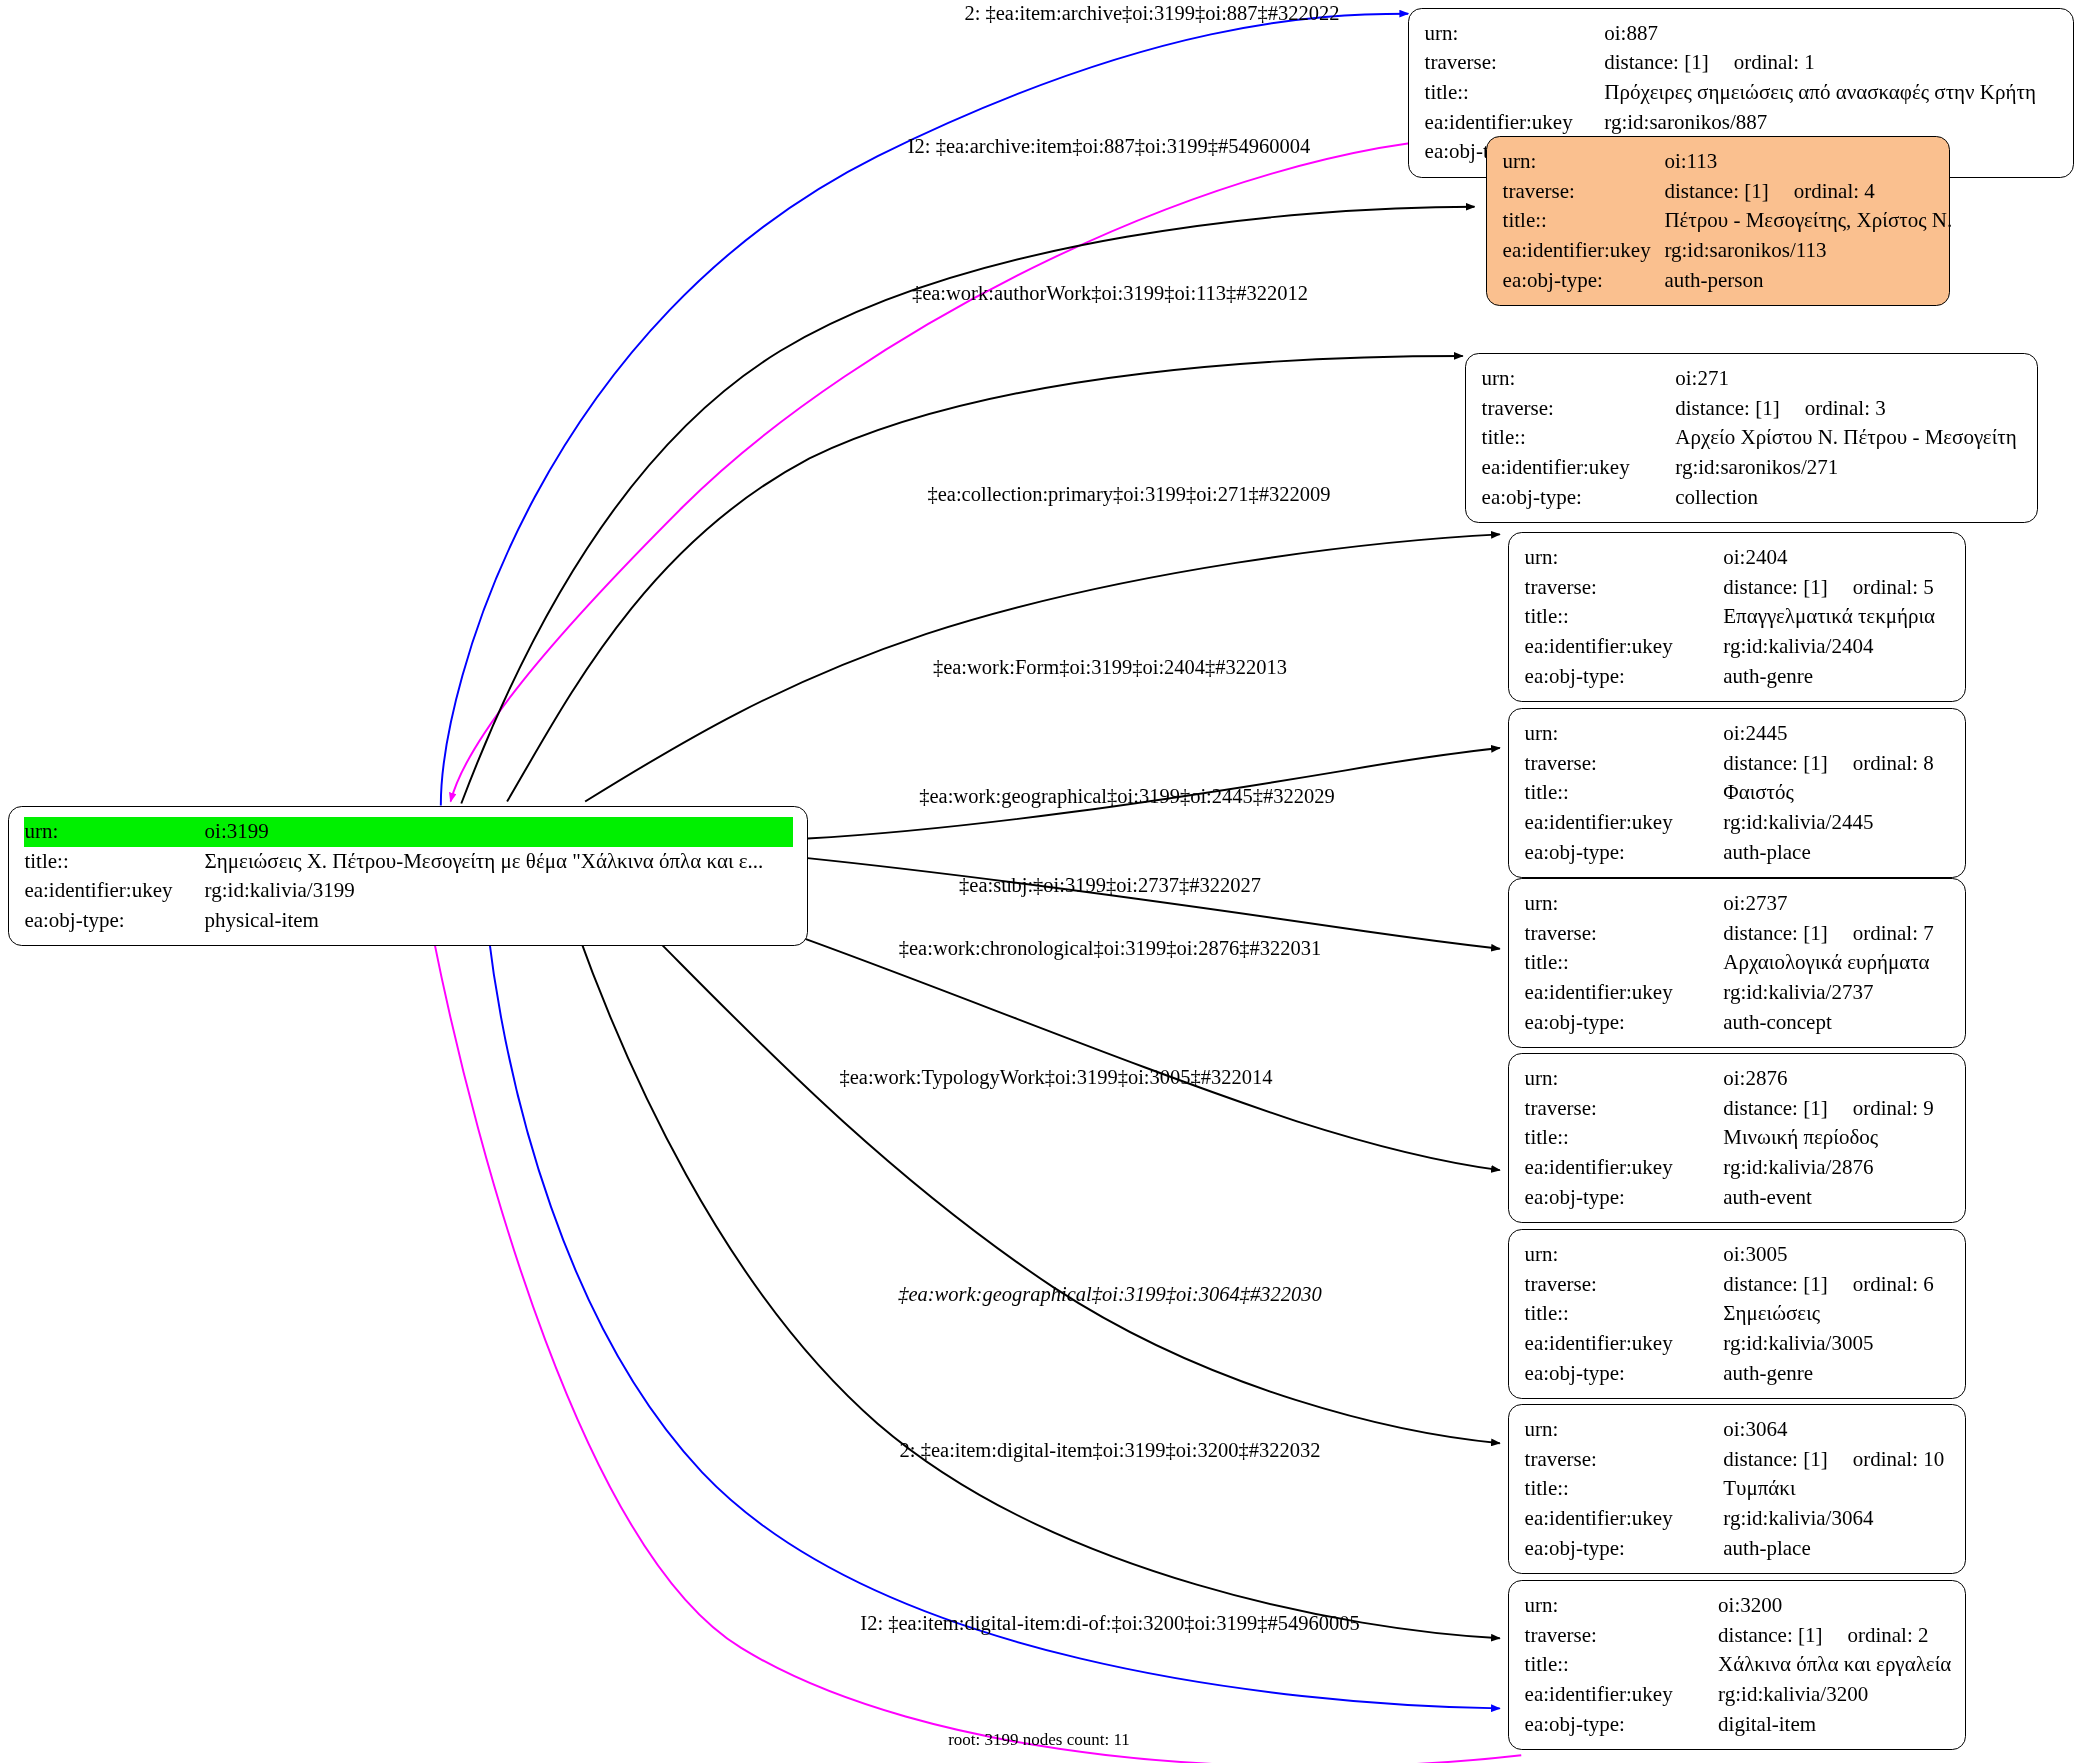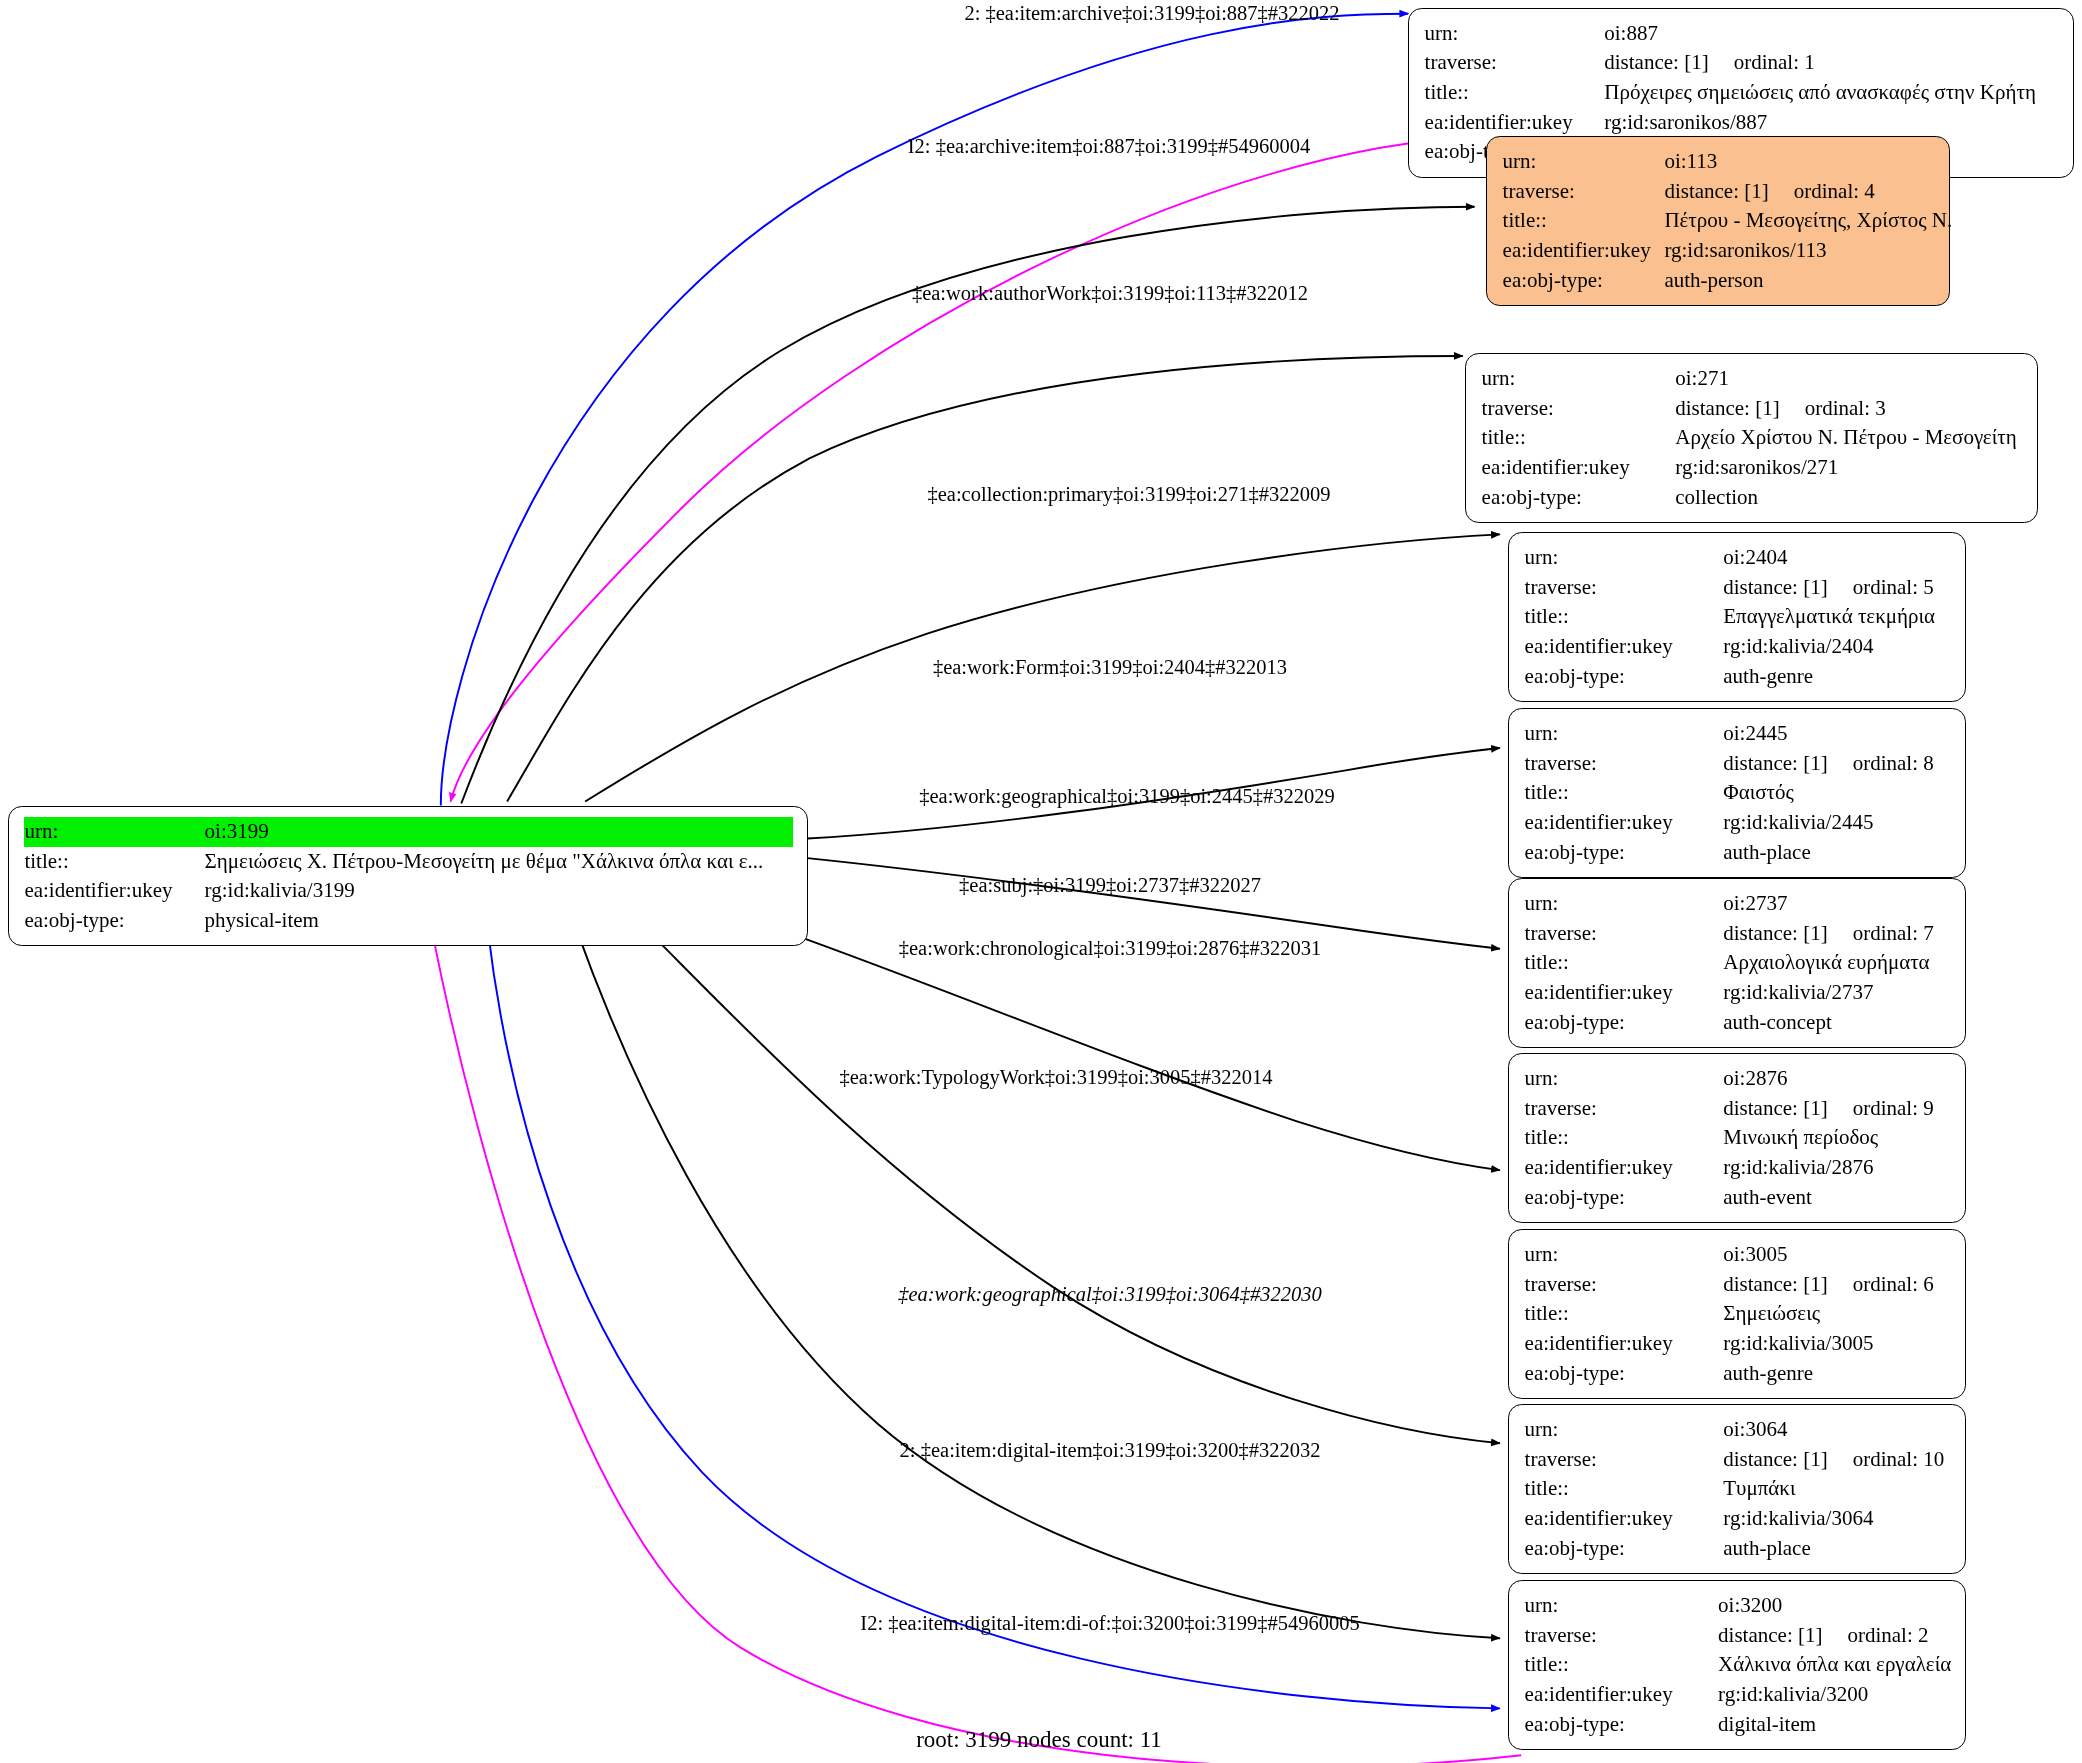--- a/index.html
+++ b/index.html
@@ -37,21 +37,21 @@
 
   .edge-label{
     position:absolute;
     font-size:20.5px;
     color:#000;
     white-space:nowrap;
     transform:translate(-50%,-50%);
   }
   .caption{
     position:absolute;
-    font-size:23px;
+    font-size:17px;
     color:#000;
     white-space:nowrap;
     transform:translate(-50%,-50%);
   }
 </style>
 </head>
 <body>
 
 <div id="canvas">
 

